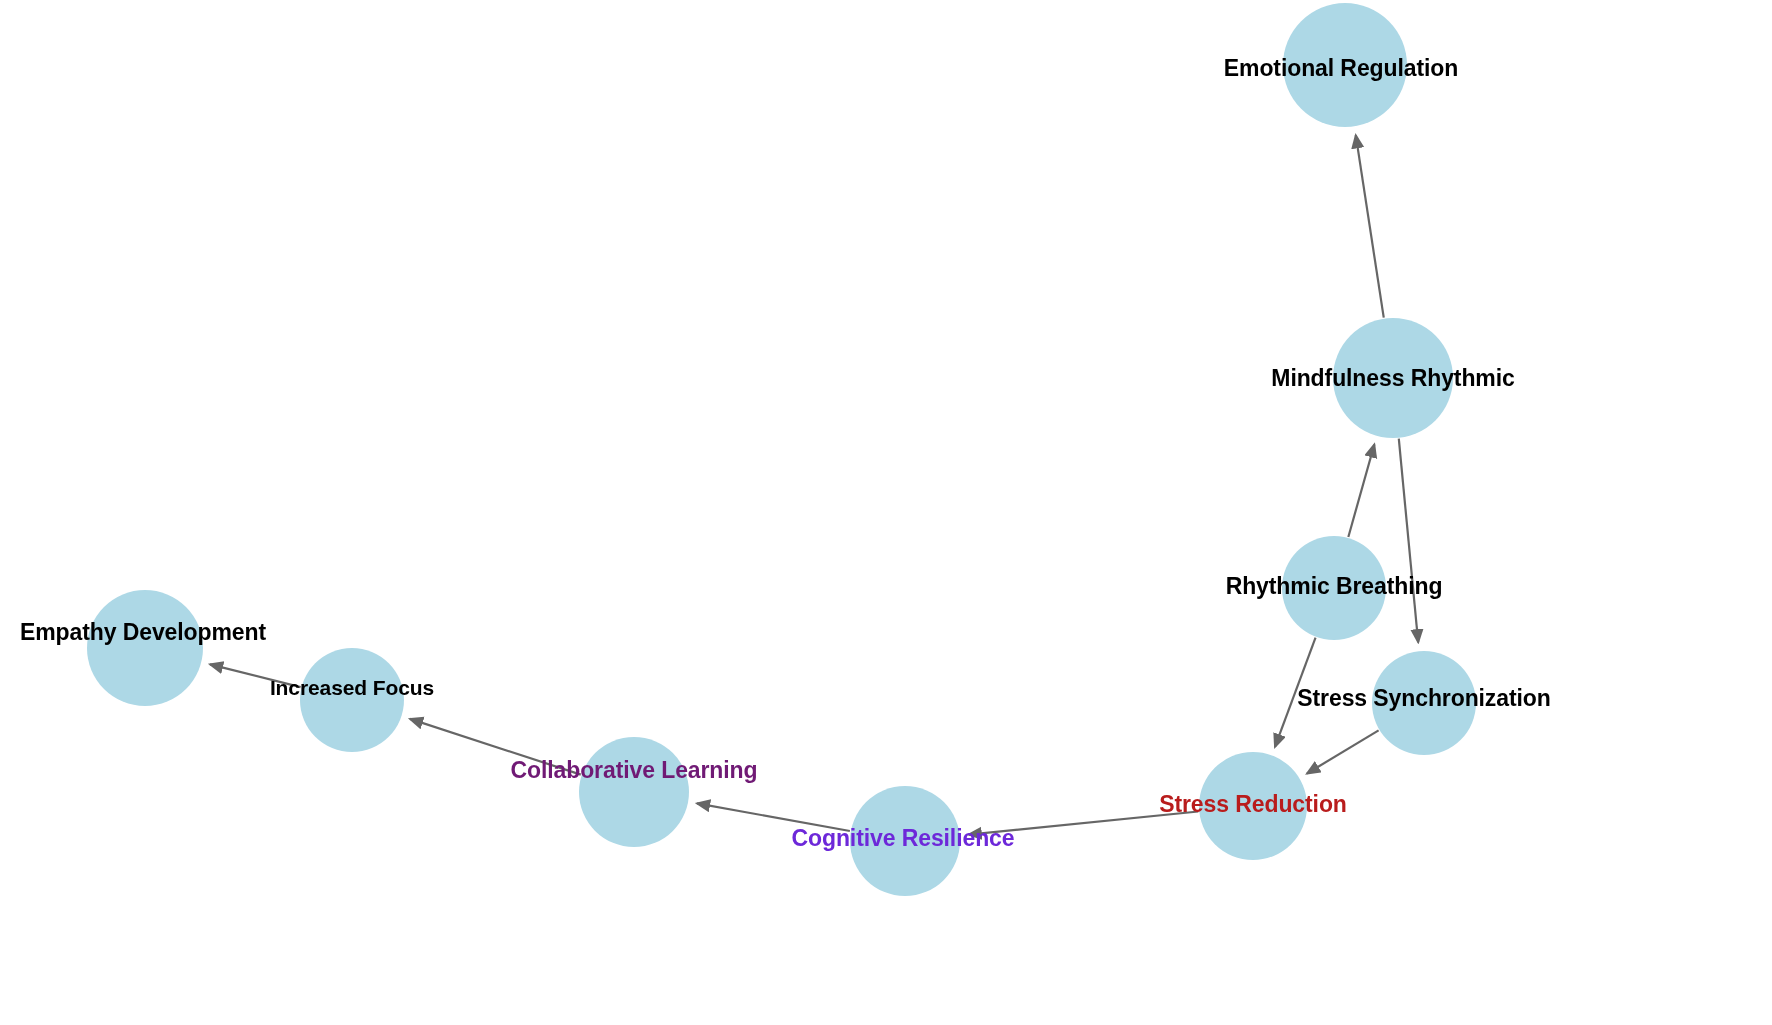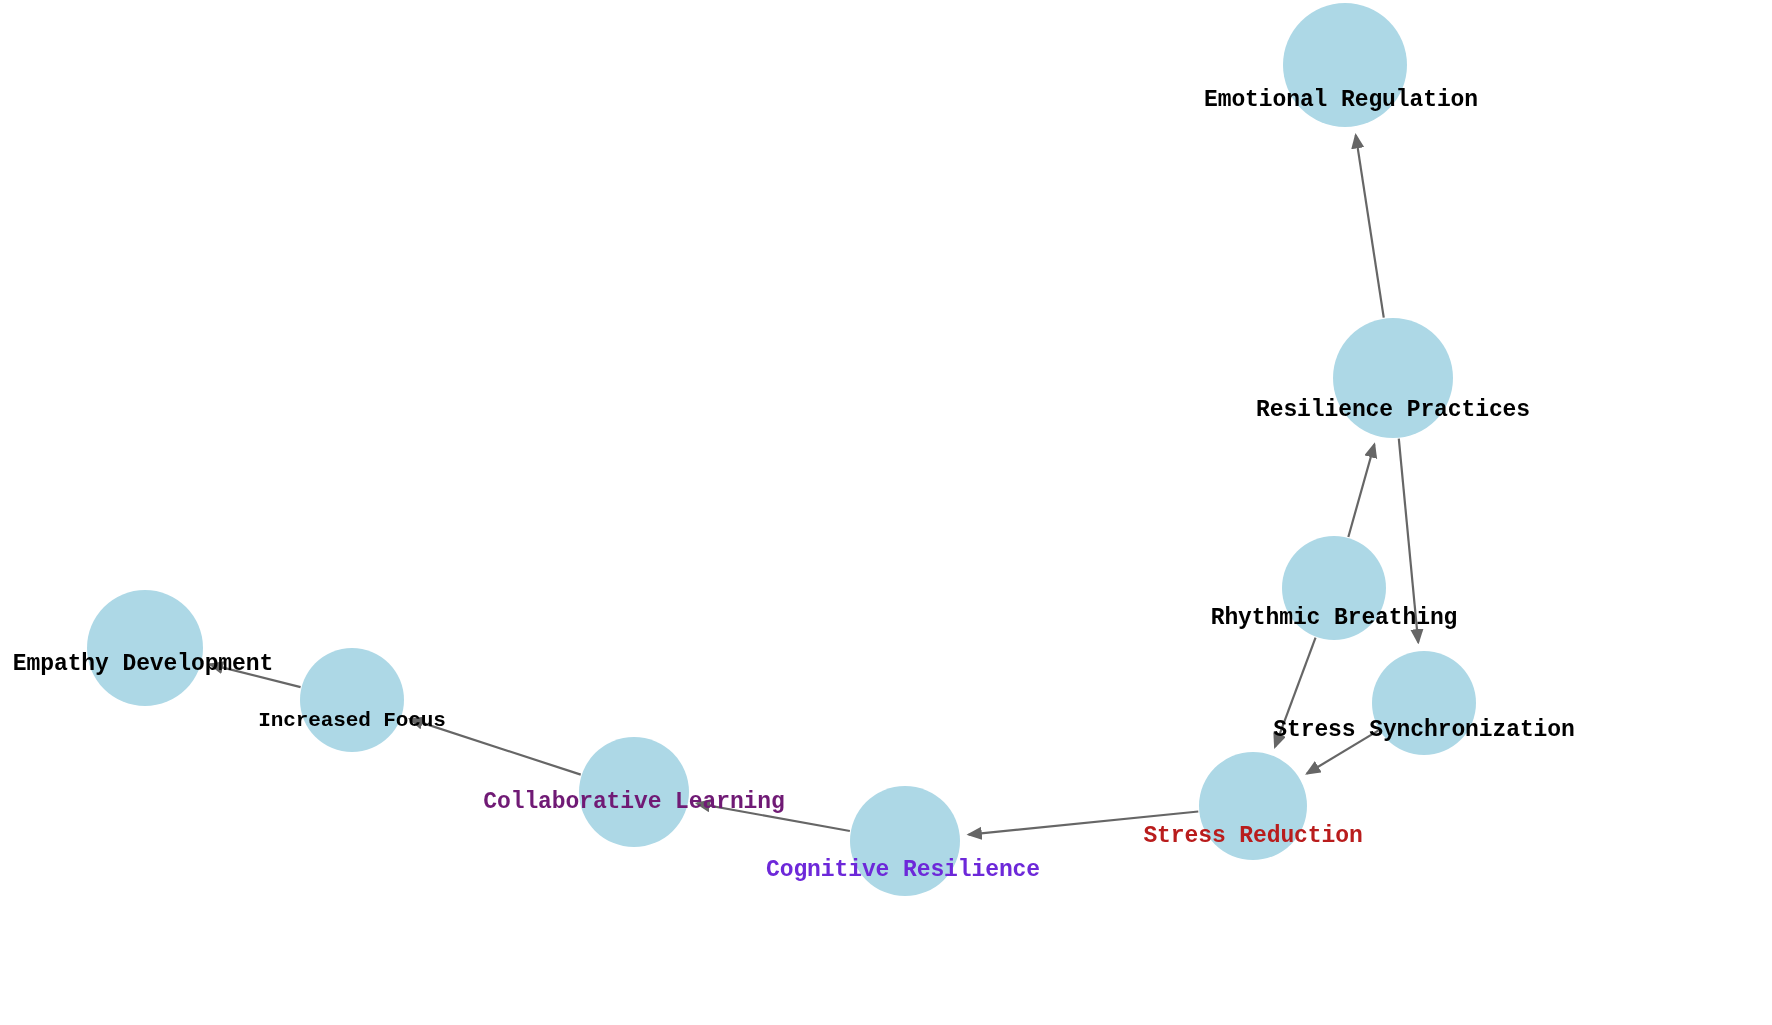--- a/index.html
+++ b/index.html
@@ -28,27 +28,26 @@
   }
   .graph-node {
     position: absolute;
     border-radius: 50%;
     background: #ADD8E6;
     transform: translate(-50%, -50%);
   }
   .node-label {
     position: absolute;
     transform: translate(-50%, -50%);
-    font-family: Liberation Mono, monospace;
+    font-family: Liberation Sans, sans-serif;
     font-weight: bold;
     font-size: 23px;
     color: #000000;
     white-space: nowrap;
     letter-spacing: -0.1px;
-    margin-top: 32px;
   }
 </style>
 </head>
 <body>
 
 <div id="graph-canvas">
 
   <svg id="edge-layer" viewBox="0 0 1772 1025" xmlns="http://www.w3.org/2000/svg">
     <defs>
       <marker id="arrowhead" markerWidth="7" markerHeight="7" refX="6" refY="3" orient="auto" markerUnits="strokeWidth">
@@ -74,21 +73,21 @@
       <div class="graph-node" style="left: 1334px; top: 588px; width: 104px; height: 104px; background: rgb(173, 216, 230);"></div>
       <div class="graph-node" style="left: 1424px; top: 703px; width: 104px; height: 104px; background: rgb(173, 216, 230);"></div>
       <div class="graph-node" style="left: 1253px; top: 806px; width: 108px; height: 108px; background: rgb(173, 216, 230);"></div>
       <div class="graph-node" style="left: 905px; top: 841px; width: 110px; height: 110px; background: rgb(173, 216, 230);"></div>
       <div class="graph-node" style="left: 634px; top: 792px; width: 110px; height: 110px; background: rgb(173, 216, 230);"></div>
       <div class="graph-node" style="left: 352px; top: 700px; width: 104px; height: 104px; background: rgb(173, 216, 230);"></div>
       <div class="graph-node" style="left: 145px; top: 648px; width: 116px; height: 116px; background: rgb(173, 216, 230);"></div>
     </div>
   <div id="labels-group">
       <div class="node-label" style="left: 1341px; top: 68px; font-size: 23px; color: rgb(0, 0, 0);">Emotional Regulation</div>
-      <div class="node-label" style="left: 1393px; top: 378px; font-size: 23px; color: rgb(0, 0, 0);">Resilience Practices</div>
+      <div class="node-label" style="left: 1393px; top: 378px; font-size: 23px; color: rgb(0, 0, 0);">Mindfulness Rhythmic</div>
       <div class="node-label" style="left: 1334px; top: 586px; font-size: 23px; color: rgb(0, 0, 0);">Rhythmic Breathing</div>
       <div class="node-label" style="left: 1424px; top: 698px; font-size: 23px; color: rgb(0, 0, 0);">Stress Synchronization</div>
       <div class="node-label" style="left: 1253px; top: 804px; font-size: 23px; color: #b91c1c;">Stress Reduction</div>
       <div class="node-label" style="left: 903px; top: 838px; font-size: 23px; color: #6d28d9;">Cognitive Resilience</div>
       <div class="node-label" style="left: 634px; top: 770px; font-size: 23px; color: #701a75;">Collaborative Learning</div>
       <div class="node-label" style="left: 352px; top: 688px; font-size: 21px; color: rgb(0, 0, 0);">Increased Focus</div>
       <div class="node-label" style="left: 143px; top: 632px; font-size: 23px; color: rgb(0, 0, 0);">Empathy Development</div>
     </div>
 
 </div>

